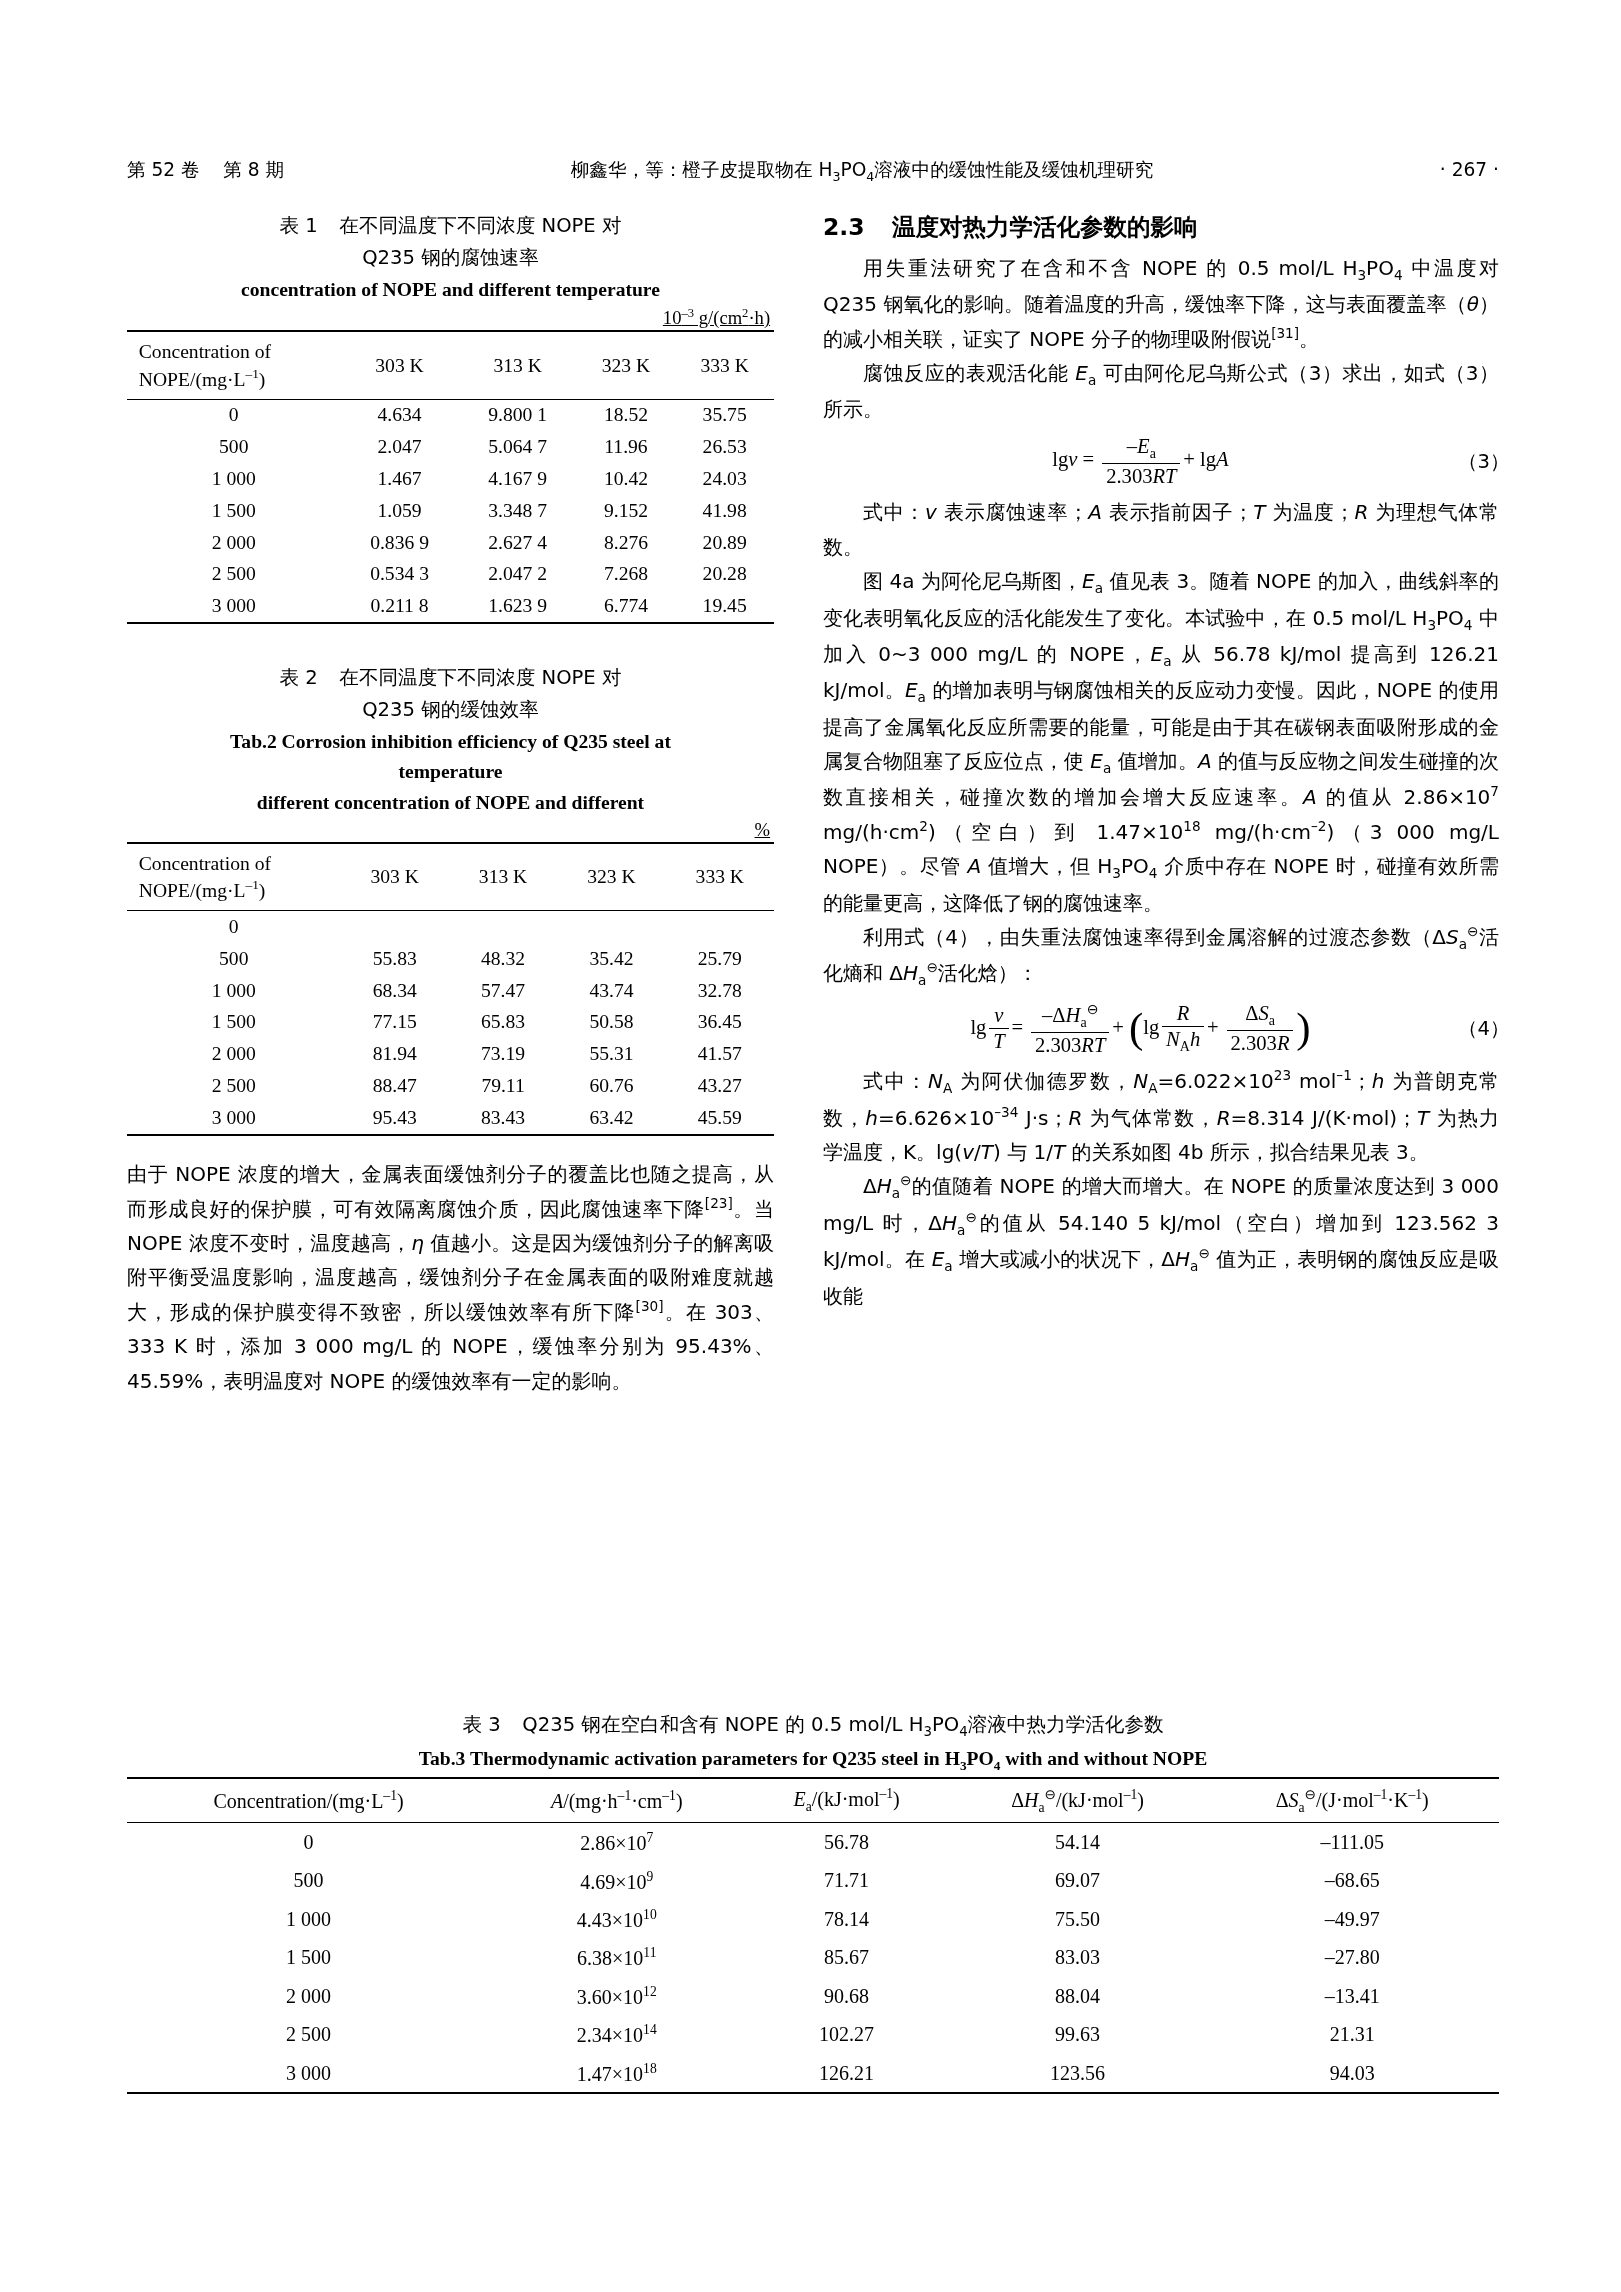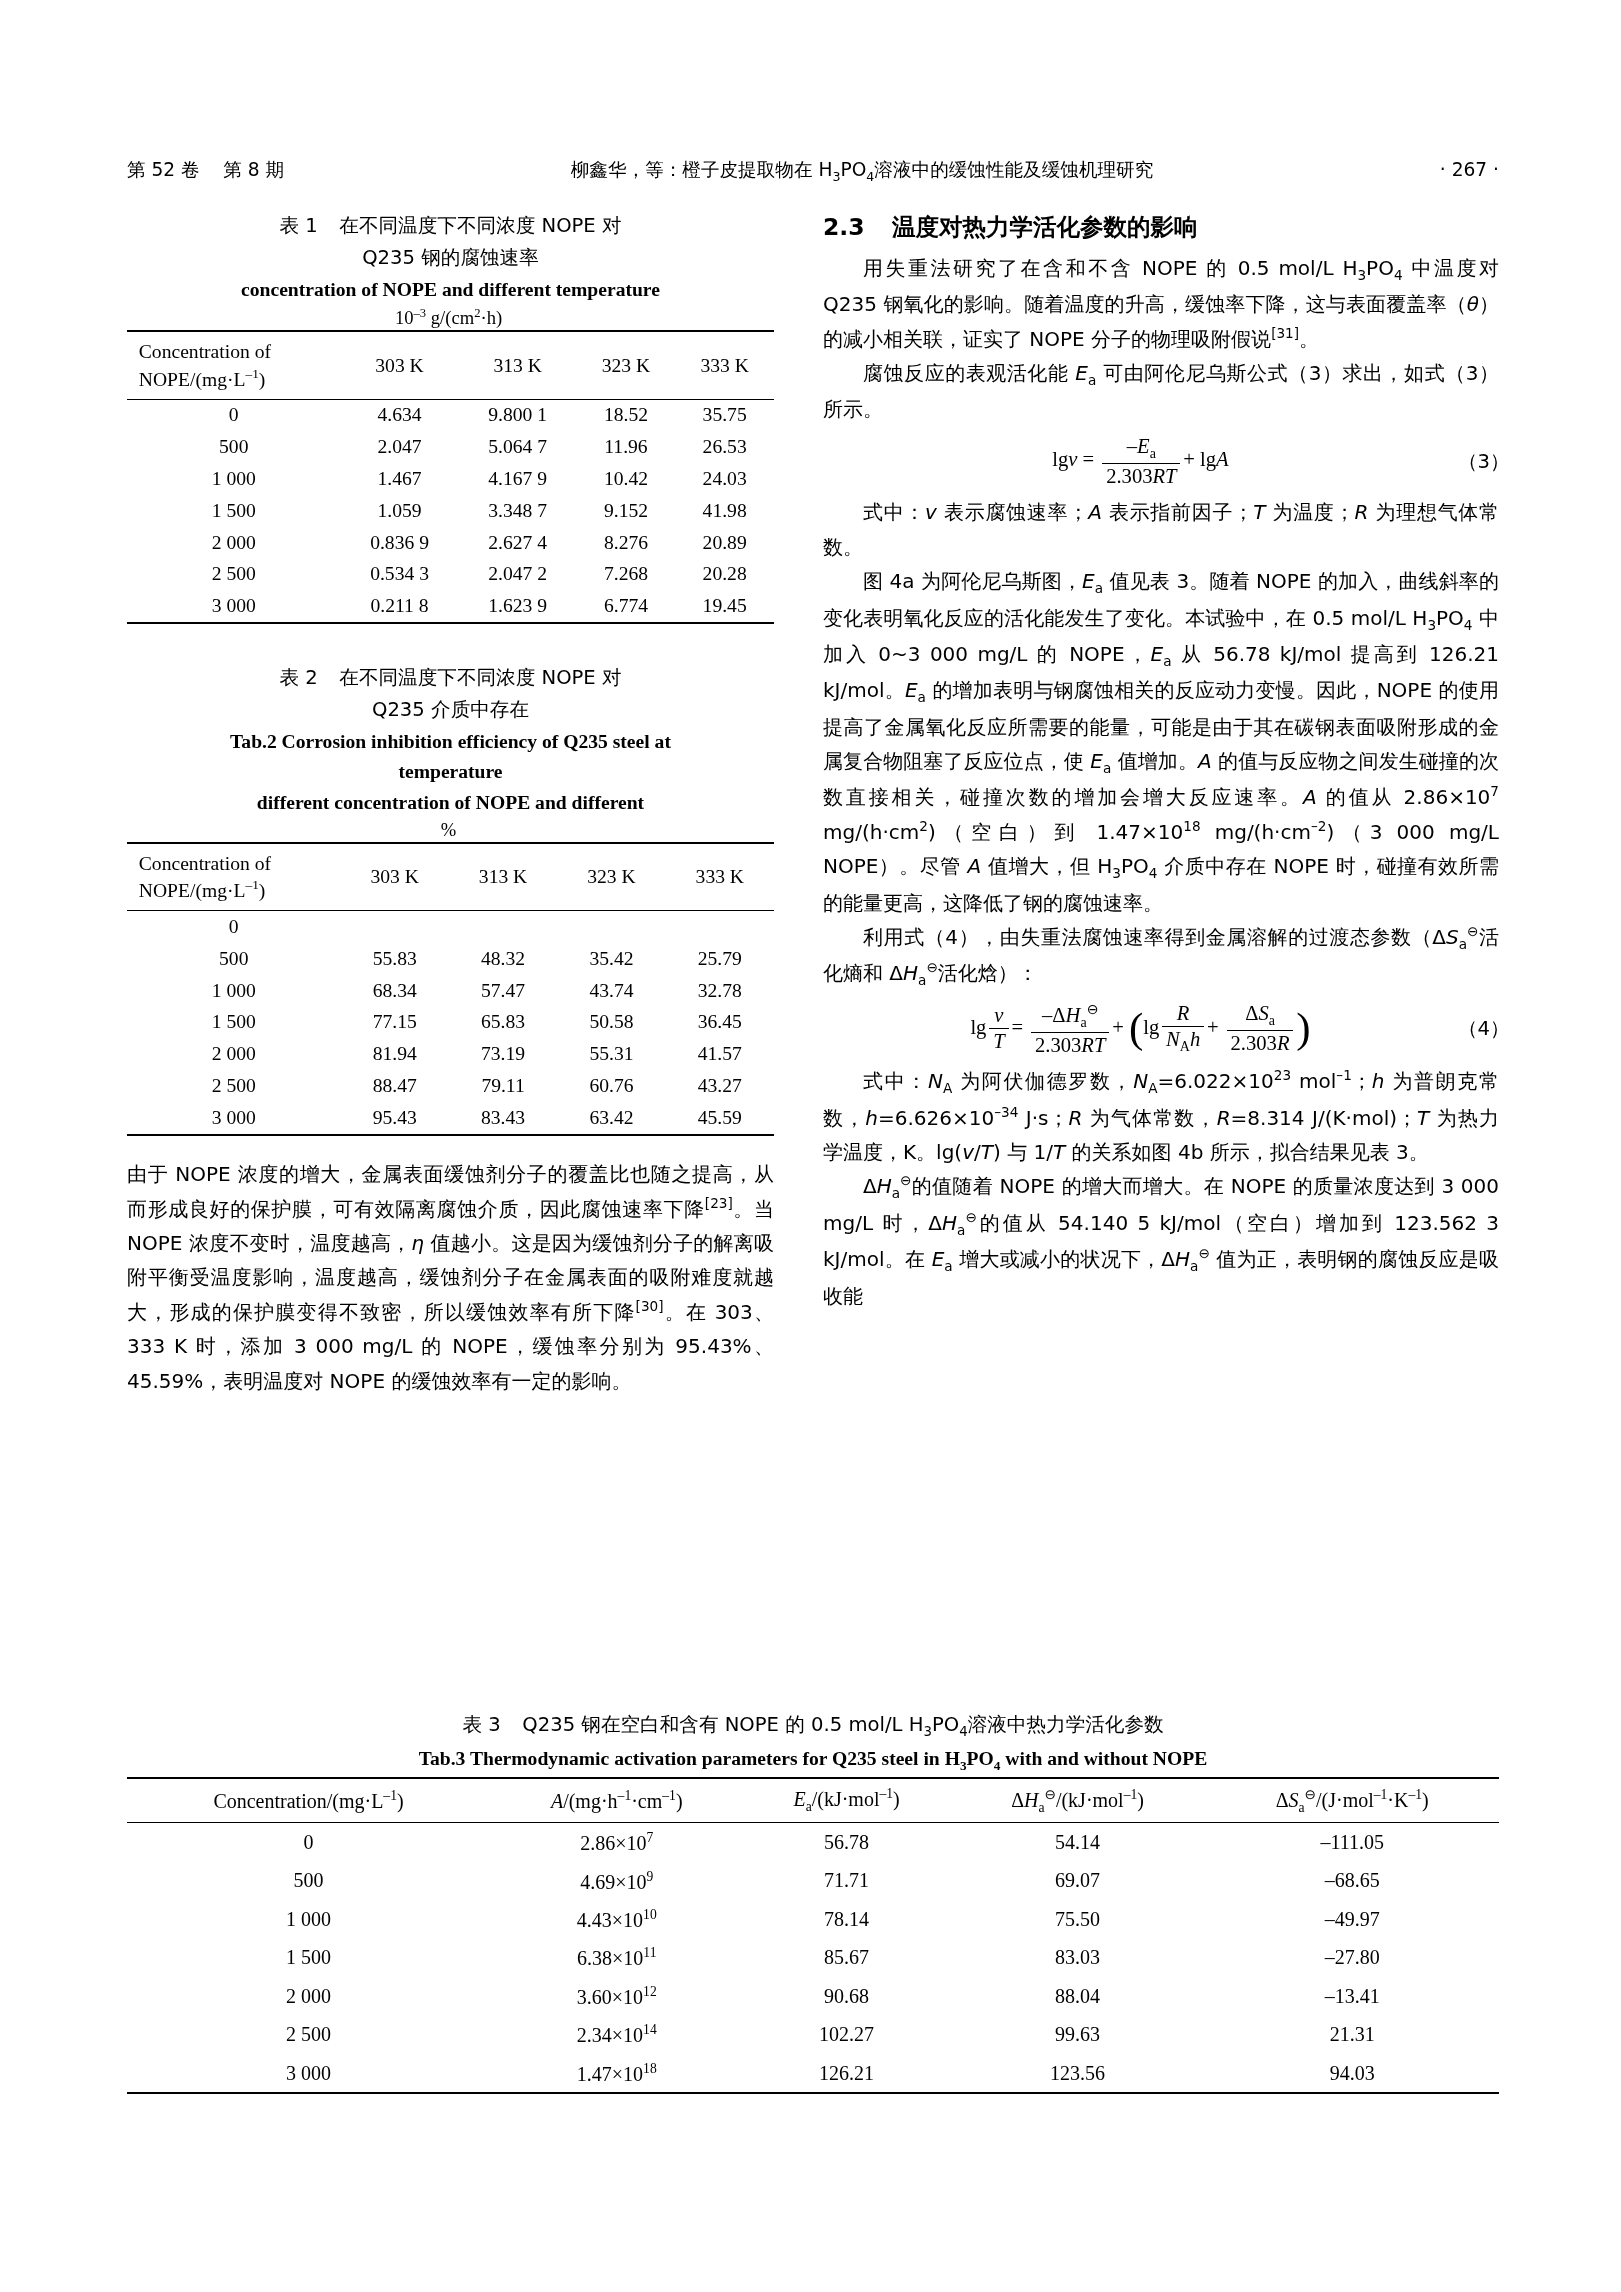--- a/index.html
+++ b/index.html
@@ -48,23 +48,24 @@
   }
   .cap-cn .gap { display:inline-block; width:21.6px; }
   .cap-en {
     text-align:center;
     font-weight:bold;
     font-size:19.6px;
     line-height:1.45;
     margin:0 0 2px 0;
   }
   .unit-right {
-    text-align:center;
+    text-align:right;
     font-size:18.6px;
     margin:2px 3.9px 1px 0;
+    text-decoration:underline;
   }
 
   
   table.tbl {
     border-collapse:collapse;
     width:100%;
     font-size:19.6px;
   }
   table.tbl th, table.tbl td {
     text-align:center;
@@ -234,21 +235,21 @@
             <td>6.774</td>
             <td>19.45</td>
           </tr>
         </tbody>
       </table>
 
       <div style="height:39px"></div>
       <div class="cap-cn">
         <span>表 2</span><span class="gap"></span><span>在不同温度下不同浓度 NOPE 对</span>
       </div>
-      <div class="cap-cn">Q235 介质中存在</div>
+      <div class="cap-cn">Q235 钢的缓蚀效率</div>
       <div class="cap-en">Tab.2 Corrosion inhibition efficiency of Q235 steel at</div>
       <div class="cap-en">temperature</div>
       <div class="cap-en">different concentration of NOPE and different</div>
       <div class="unit-right">%</div>
 
       <table class="tbl">
         <thead>
           <tr>
             <th class="col1 hdr-first">Concentration of<br>NOPE/(mg·L<sup>–1</sup>)</th>
             <th>303 K</th>

